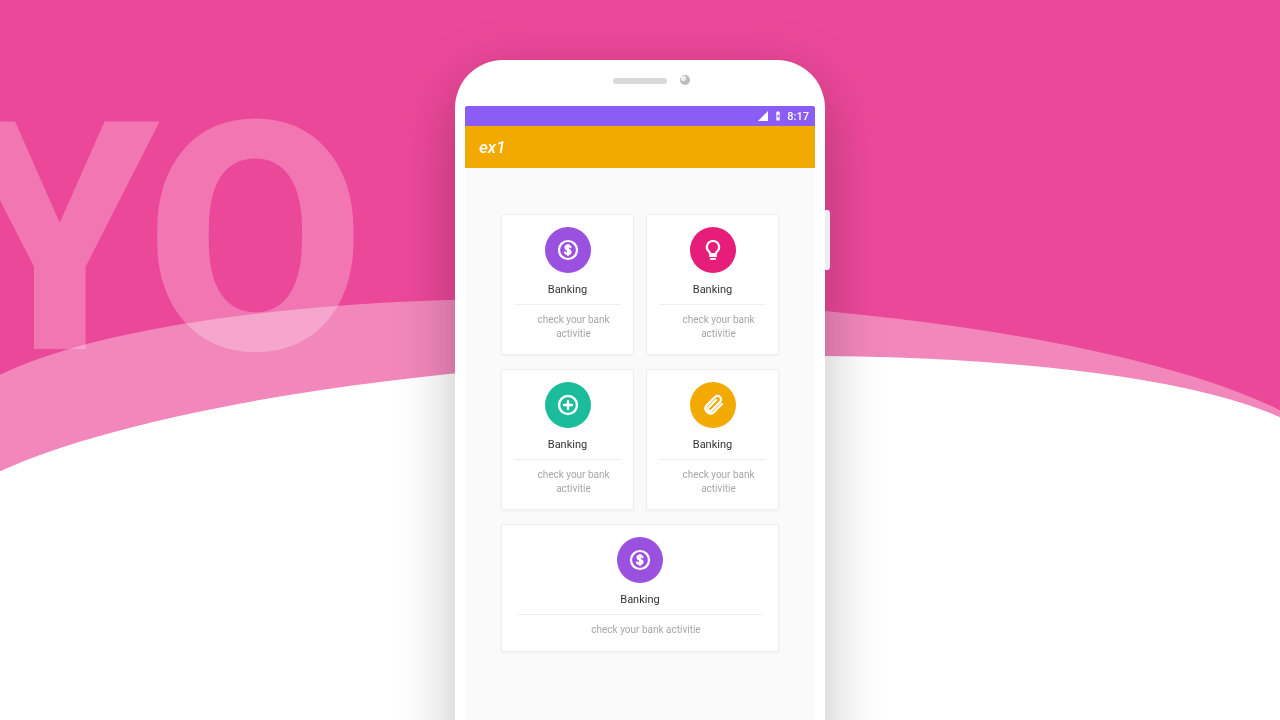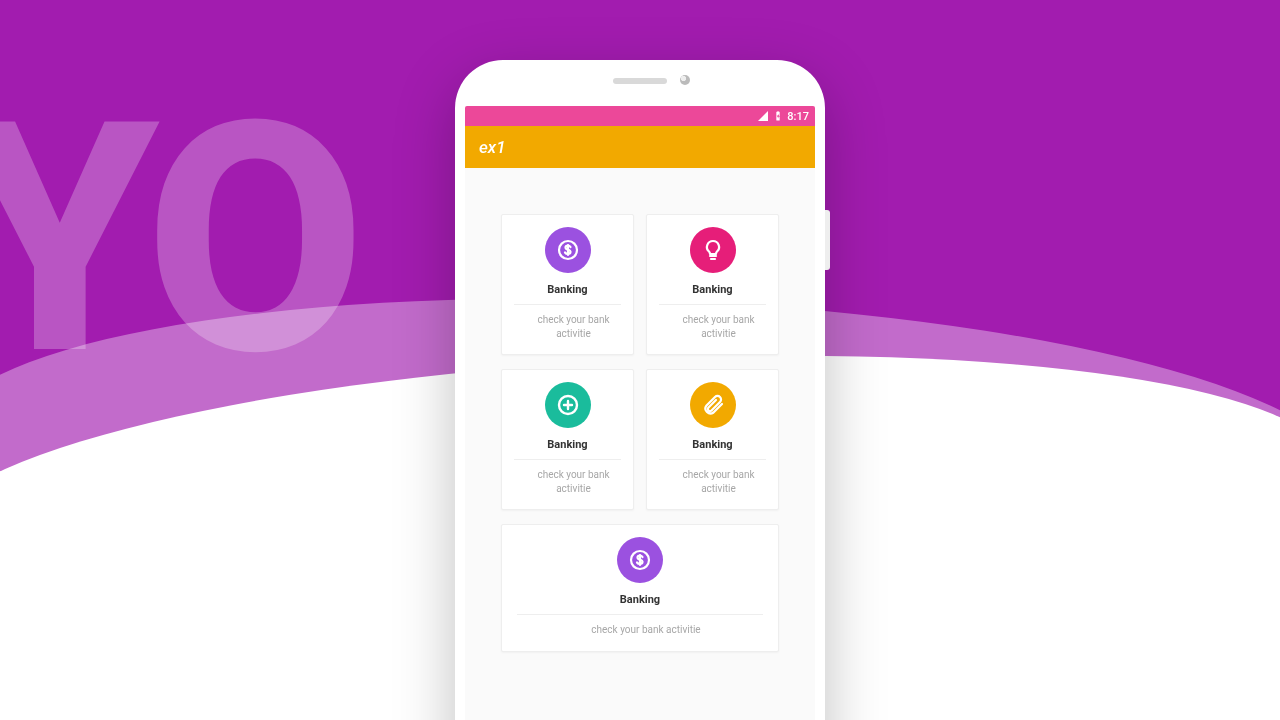--- a/index.html
+++ b/index.html
@@ -1,21 +1,21 @@
 <!DOCTYPE html>
 <html><head>
 <meta charset="utf-8">
 <style>
   * { box-sizing: border-box; margin: 0; padding: 0; }
   html, body { width: 1280px; height: 720px; overflow: hidden; font-family: -apple-system, BlinkMacSystemFont, "Segoe UI", Roboto, Arial, sans-serif; }
 
   
   .bg {
     position: absolute; inset: 0;
-    background: #a21caf;
+    background: #ec4899;
     overflow: hidden;
   }
   .bg .wave1, .bg .wave2 {
     position: absolute; left: -5%; width: 110%; height: 720px;
   }
   .bg .wave1 { bottom: -360px; background: #ffffff; border-radius: 50% 50% 0 0 / 20% 20% 0 0; transform: rotate(-3deg); }
   .bg .wave2 { bottom: -300px; background: rgba(255,255,255,0.35); border-radius: 50% 50% 0 0 / 22% 22% 0 0; transform: rotate(2deg); }
 
   .bg-yo {
     position: absolute; top: 80px; left: -40px;
@@ -61,21 +61,21 @@
     margin-top: 22px;
     width: 100%; height: 700px;
     background: #fafafa;
     border-radius: 2px;
     overflow: hidden;
     display: flex; flex-direction: column;
   }
 
   .status-bar {
     height: 20px;
-    background: #ec4899;
+    background: #8b5cf6;
     color: #ffffff;
     font-size: 11px;
     display: flex; align-items: center; justify-content: flex-end;
     padding: 0 6px;
     gap: 4px;
   }
   .status-bar svg { display: block; }
   .status-time { font-weight: 500; }
 
   .app-bar {
@@ -111,21 +111,21 @@
 
   .icon-badge {
     width: 46px; height: 46px; border-radius: 50%;
     display: flex; align-items: center; justify-content: center;
     margin-bottom: 10px;
     color: #ffffff;
   }
   .icon-badge svg { width: 24px; height: 24px; }
 
   .card-title {
-    font-size: 11px; font-weight: 700; color: #333333;
+    font-size: 11px; font-weight: 400; color: #333333;
     margin-bottom: 8px;
   }
   .card-sep {
     width: 96%; height: 1px; background: #eeeeee;
     margin-bottom: 8px;
   }
   .card-sub {
     font-size: 10px; color: #a7a7a7; text-align: center;
     line-height: 1.35;
     margin-left: 12px;

